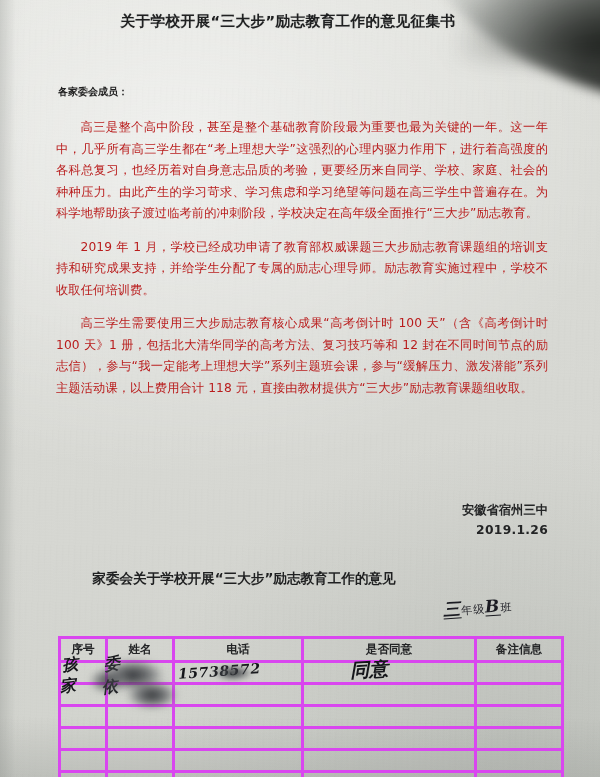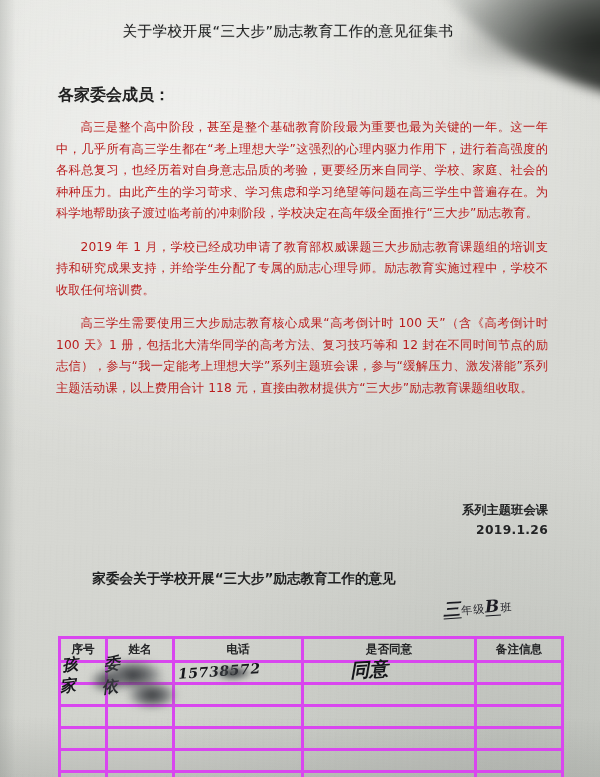--- a/index.html
+++ b/index.html
@@ -72,36 +72,36 @@
     pointer-events: none;
   }
 
   .content {
     position: relative;
     z-index: 3;
   }
 
   .doc-title {
     position: absolute;
-    top: 22px;
+    top: 12px;
     left: 0;
     width: 576px;
     text-align: center;
     font-size: 14.6px;
-    font-weight: normal;
+    font-weight: bold;
     letter-spacing: .4px;
     color: #1f2021;
     text-shadow: 0 0 1px rgba(80,82,80,.35);
   }
 
   .salutation {
     position: absolute;
     top: 85px;
     left: 58px;
-    font-size: 16px;
+    font-size: 10px;
     font-weight: bold;
     color: #222;
   }
 
   .body-block {
     position: absolute;
     top: 105px;
     left: 56px;
     width: 492px;
   }
@@ -237,21 +237,21 @@
 
     <div class="salutation">各家委会成员：</div>
 
     <div class="body-block">
       <p class="para">高三是整个高中阶段，甚至是整个基础教育阶段最为重要也最为关键的一年。这一年中，几乎所有高三学生都在“考上理想大学”这强烈的心理内驱力作用下，进行着高强度的各科总复习，也经历着对自身意志品质的考验，更要经历来自同学、学校、家庭、社会的种种压力。由此产生的学习苛求、学习焦虑和学习绝望等问题在高三学生中普遍存在。为科学地帮助孩子渡过临考前的冲刺阶段，学校决定在高年级全面推行“三大步”励志教育。</p>
       <p class="para">2019 年 1 月，学校已经成功申请了教育部权威课题三大步励志教育课题组的培训支持和研究成果支持，并给学生分配了专属的励志心理导师。励志教育实施过程中，学校不收取任何培训费。</p>
       <p class="para">高三学生需要使用三大步励志教育核心成果“高考倒计时 100 天”（含《高考倒计时 100 天》1 册，包括北大清华同学的高考方法、复习技巧等和 12 封在不同时间节点的励志信），参与“我一定能考上理想大学”系列主题班会课，参与“缓解压力、激发潜能”系列主题活动课，以上费用合计 118 元，直接由教材提供方“三大步”励志教育课题组收取。</p>
     </div>
 
     <div class="signature">
-      <div>系列主题班会课</div>
+      <div>安徽省宿州三中</div>
       <div class="date">2019.1.26</div>
     </div>
 
     <div class="sub-title">家委会关于学校开展“三大步”励志教育工作的意见</div>
 
     <div class="hand-class">
       <span class="ink">三</span><span class="tiny">年级</span><span class="ink">B</span><span class="tiny">班</span>
     </div>
 
     <table class="form-table">

